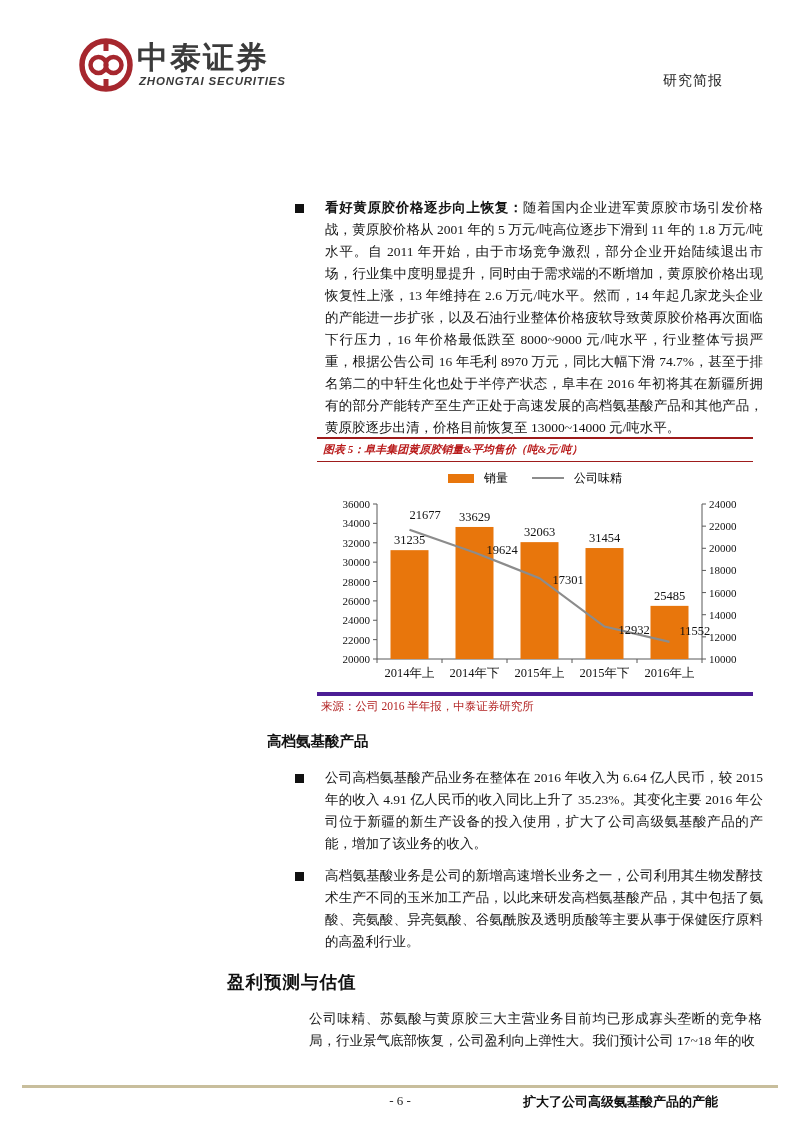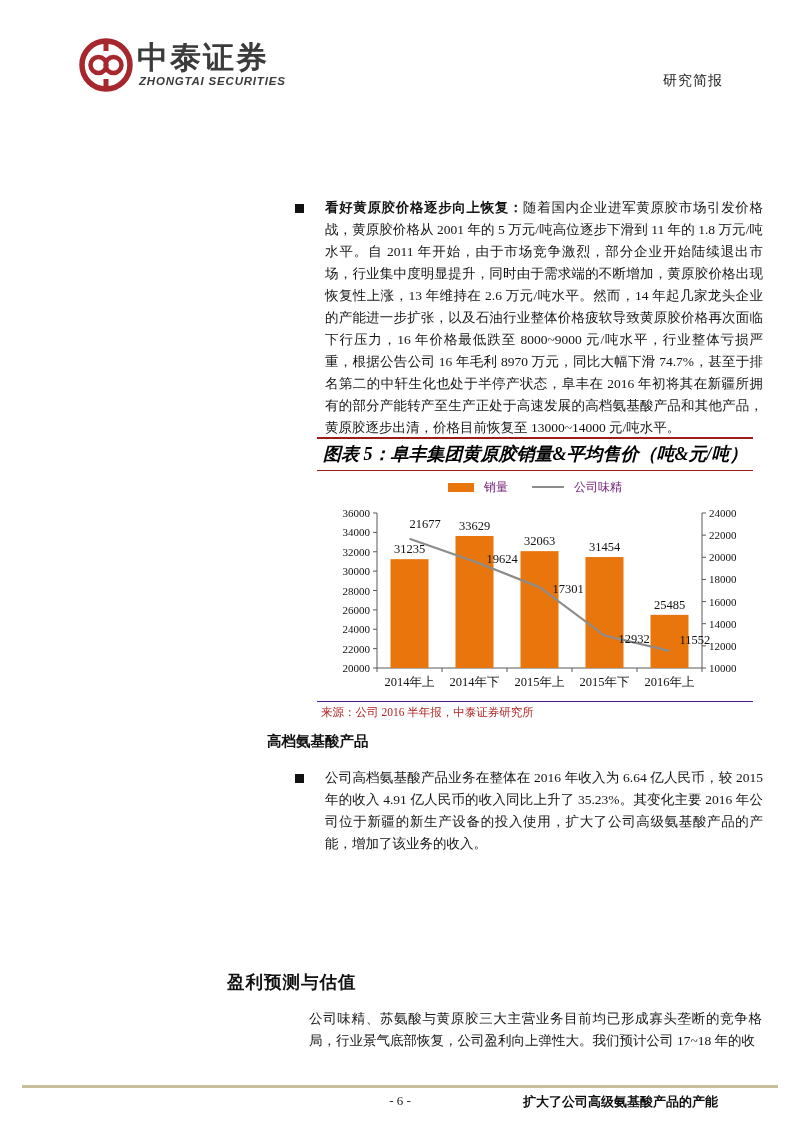--- a/index.html
+++ b/index.html
@@ -47,30 +47,30 @@
   .h-section {
     position:absolute; left:205px; top:954px;
     font-size:17.5px; font-weight:bold; color:#111111; letter-spacing:1px;
   }
   .p-section { position:absolute; left:287px; top:992px; width:453px; }
   
   .figure { position:absolute; left:295px; top:421px; width:436px; }
   .fig-title {
     border-top:2.5px solid #9e1b1b; border-bottom:1.5px solid #9e1b1b;
     padding:3px 0 4px 6px;
-    font-size:18px; font-weight:bold; font-style:italic; color:#000000;
+    font-size:11px; font-weight:bold; font-style:italic; color:#b91c1c;
   }
   .legend {
     margin-top:8px; display:flex; justify-content:center; align-items:center;
-    gap:10px; height:16px; font-size:12px; color:#701a75;
+    gap:10px; height:16px; font-size:12px; color:#000000;
   }
   .legend-swatch-bar { display:inline-block; width:26px; height:9px; }
   .legend-swatch-line { display:inline-block; width:32px; height:2px; margin-left:14px; }
   .fig-source {
-    border-top:1px solid #4c1d95; margin-top:4px; padding:3px 0 0 4px;
+    border-top:4px solid #4c1d95; margin-top:4px; padding:3px 0 0 4px;
     font-size:11.5px; color:#b22222;
   }
   .chart-svg { display:block; }
   
   .footer-rule { position:absolute; left:0; top:1069px; width:800px; height:3px; background:#c8be9c; }
   .page-num {
     position:absolute; left:0; right:0; top:1077px; text-align:center;
     font-size:13px; color:#222222;
   }
   .disclaimer {
@@ -179,20 +179,24 @@
     <div class="fig-source">来源：公司 2016 半年报，中泰证券研究所</div>
   </div>
 
   <div class="h-sub">高档氨基酸产品</div>
 
   <div class="bullet-item" style="top:751px;">
     <span class="bullet-marker"></span>
     <div class="bullet-text bodytext">公司高档氨基酸产品业务在整体在 2016 年收入为 6.64 亿人民币，较 2015 年的收入 4.91 亿人民币的收入同比上升了 35.23%。其变化主要 2016 年公司位于新疆的新生产设备的投入使用，扩大了公司高级氨基酸产品的产能，增加了该业务的收入。</div>
   </div>
 
+  <div class="bullet-item" style="top:849px;">
+    <span class="bullet-marker"></span>
+    <div class="bullet-text bodytext">高档氨基酸业务是公司的新增高速增长业务之一，公司利用其生物发酵技术生产不同的玉米加工产品，以此来研发高档氨基酸产品，其中包括了氨酸、亮氨酸、异亮氨酸、谷氨酰胺及透明质酸等主要从事于保健医疗原料的高盈利行业。</div>
+  </div>
 
   <div class="h-section">盈利预测与估值</div>
   <div class="bodytext p-section">公司味精、苏氨酸与黄原胶三大主营业务目前均已形成寡头垄断的竞争格局，行业景气底部恢复，公司盈利向上弹性大。我们预计公司 17~18 年的收</div>
 
   <div class="footer-rule"></div>
   <div class="page-num">- 6 -</div>
   <div class="disclaimer">扩大了公司高级氨基酸产品的产能</div>
 
 </div>
 

